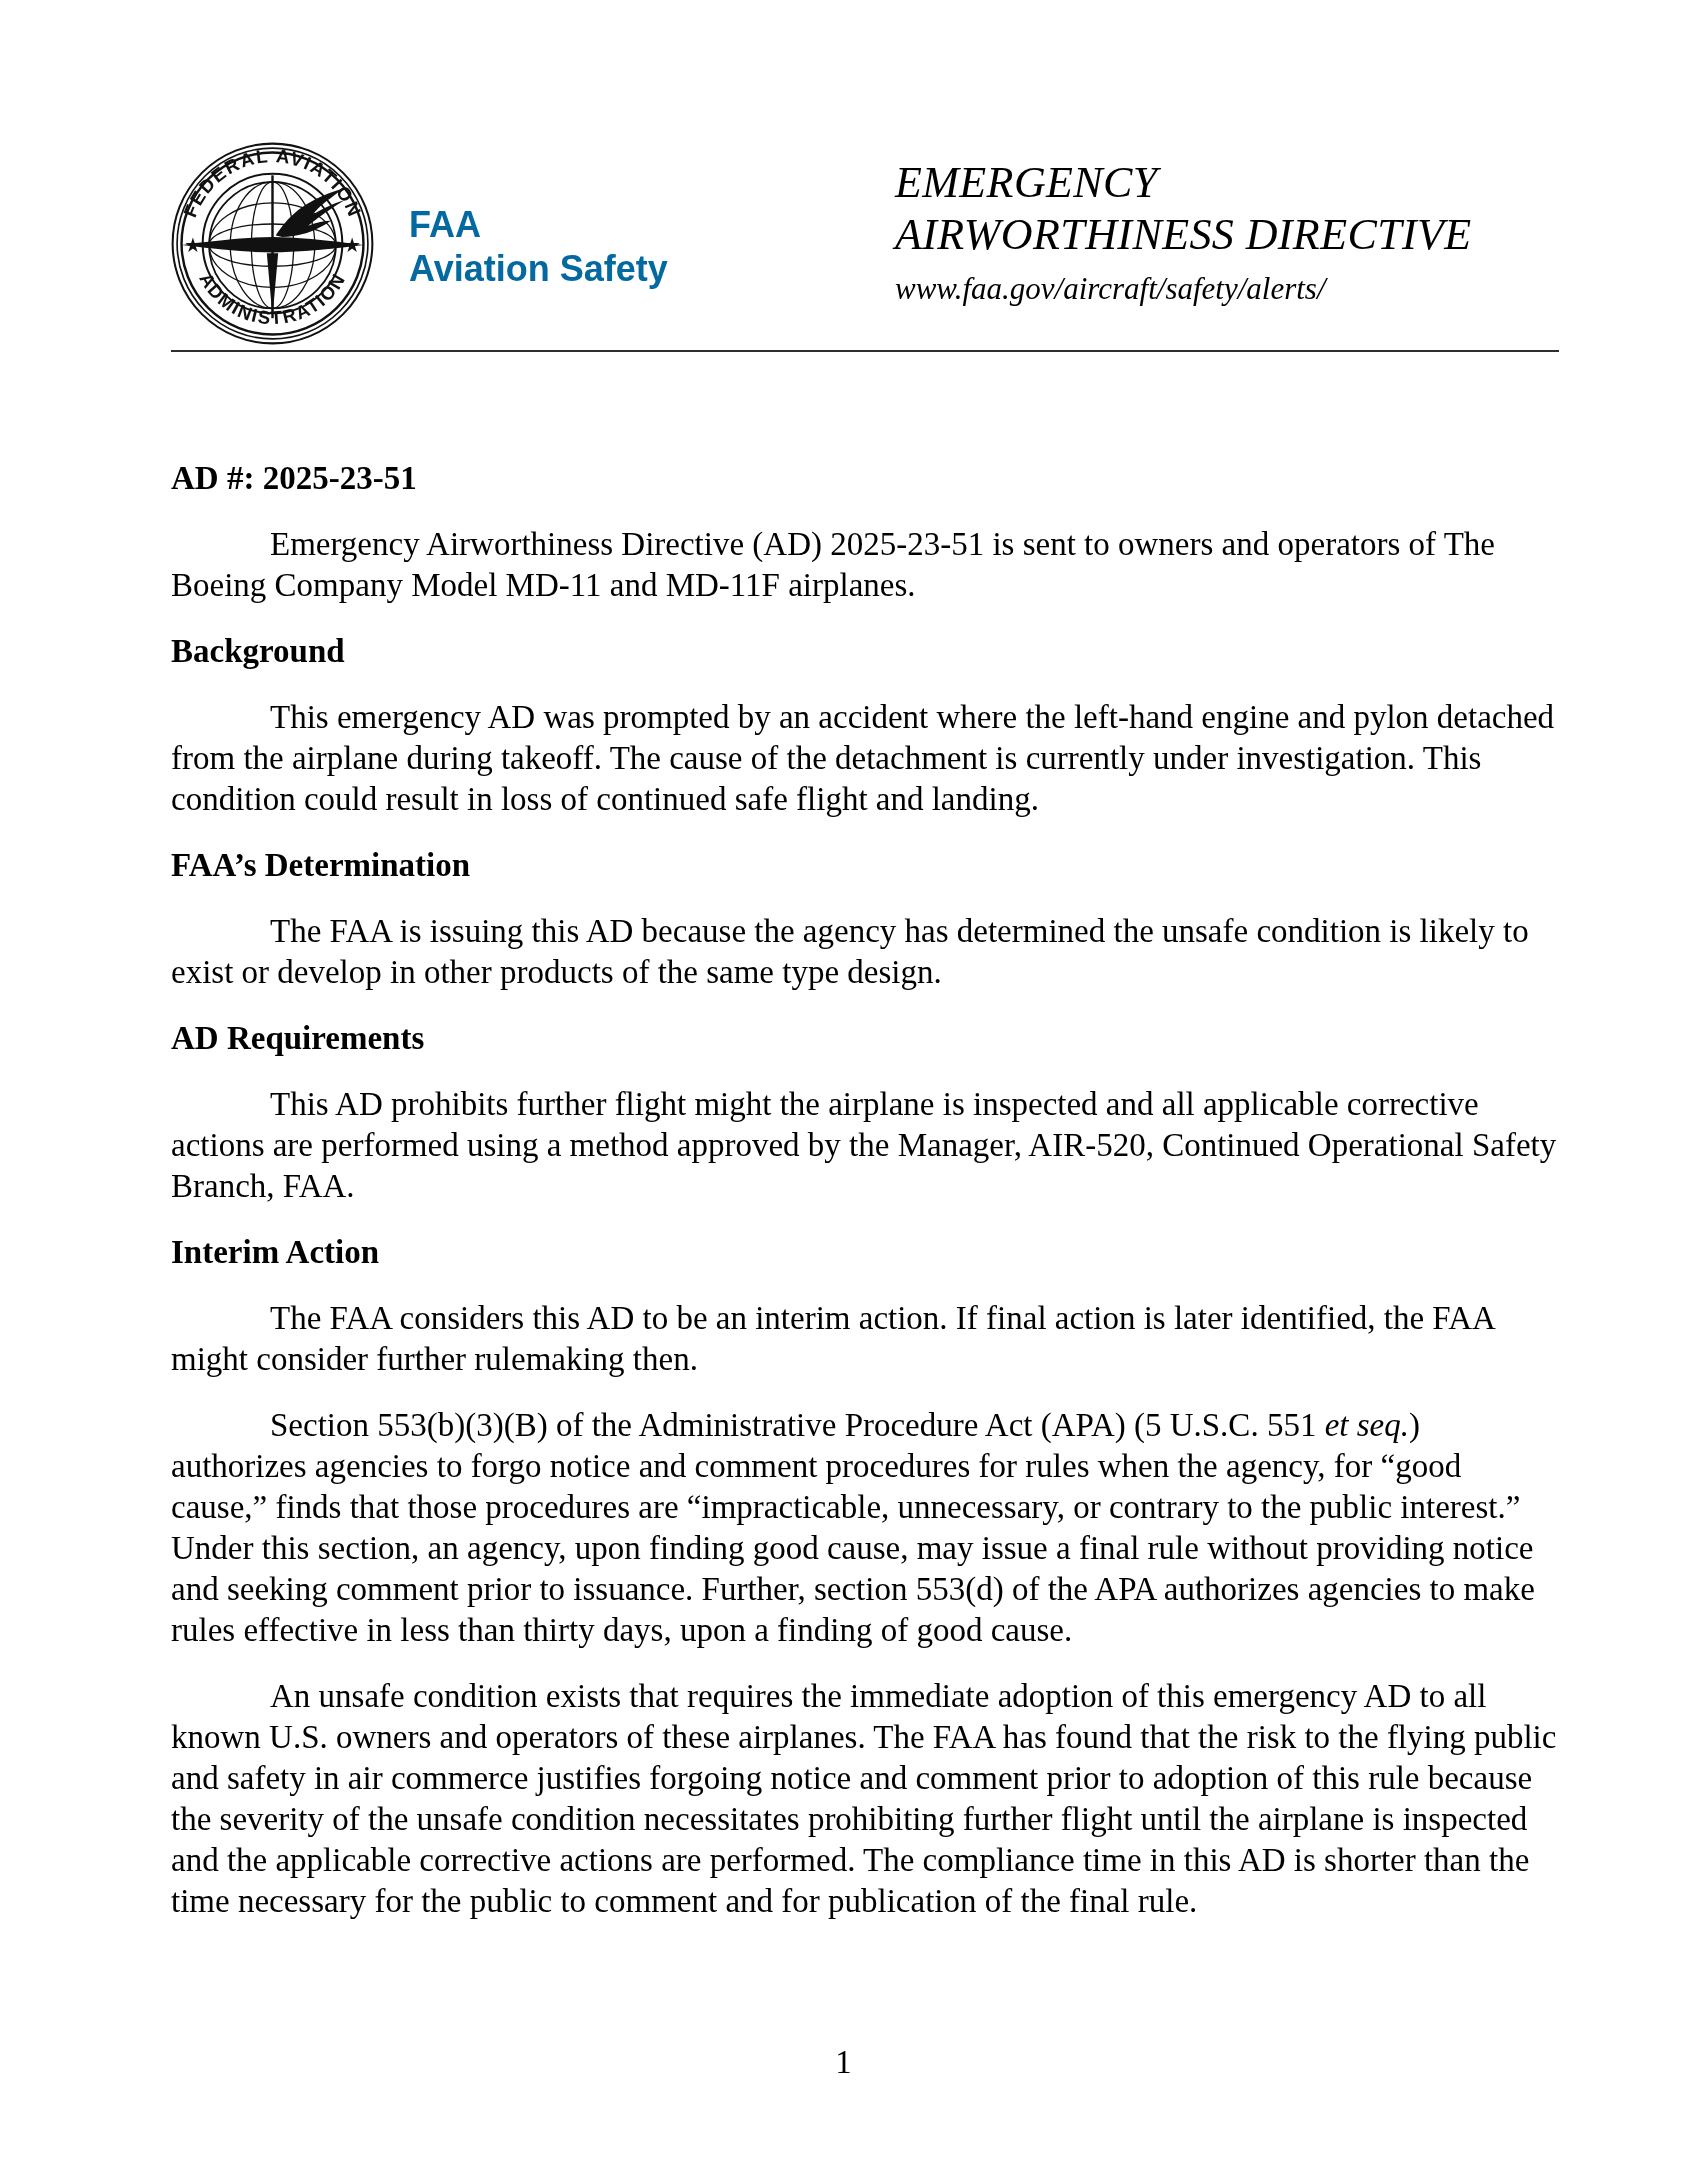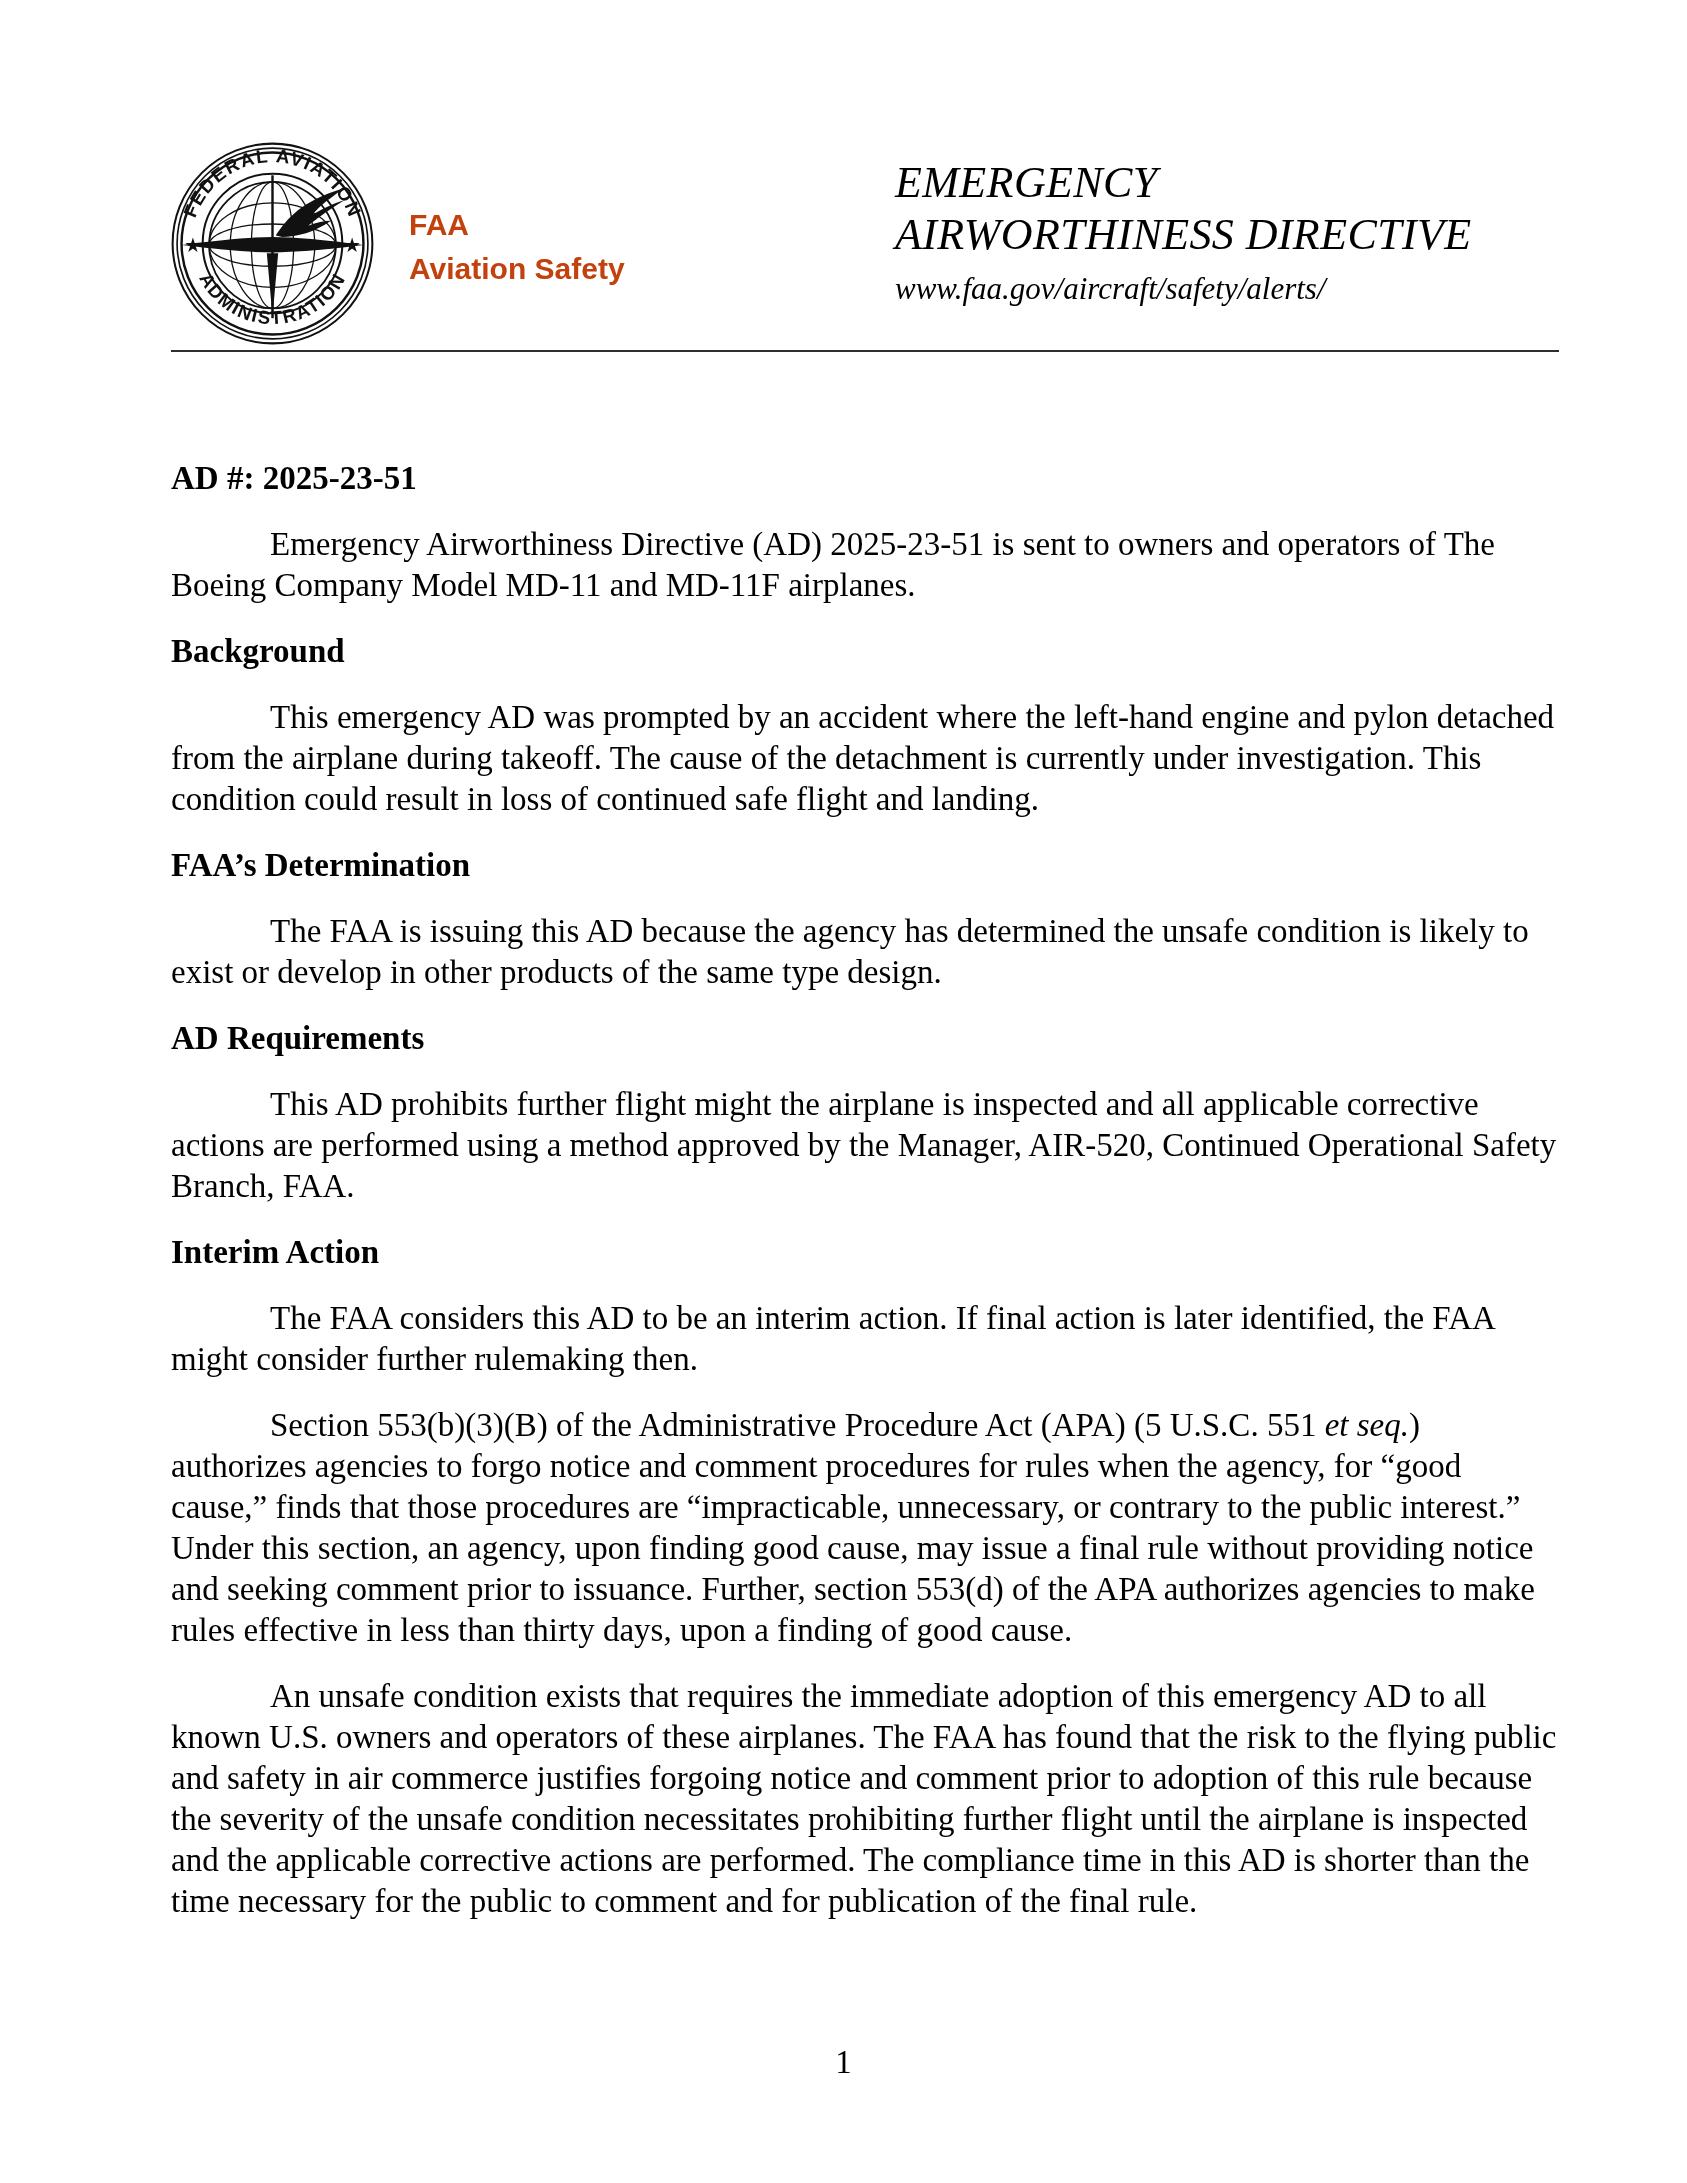--- a/index.html
+++ b/index.html
@@ -12,21 +12,21 @@
     background: #ffffff;
     color: #000000;
     font-family: "Liberation Serif", serif;
     overflow: hidden;
   }
   .header { display: flex; height: 210px; }
   .header-left { display: flex; }
   .seal { width: 203px; height: 203px; margin-top: 1.6px; flex: none; }
   .seal text { font-family: "Liberation Sans", sans-serif; font-weight: bold; fill: #111; }
   .brand { margin-left: 35px; margin-top: 63px; font-family: "Liberation Sans", sans-serif; font-weight: bold; }
-  .brand-line { font-size: 30px; line-height: 44px; color: #c2410c; white-space: nowrap; }
+  .brand-line { font-size: 36px; line-height: 44px; color: #0369a1; white-space: nowrap; }
   .header-right { margin-left: auto; width: 664px; margin-top: 16.5px; flex: none; font-style: italic; }
   .doc-title-line { font-size: 44px; line-height: 52px; white-space: nowrap; letter-spacing: 0.4px; }
   .doc-url { font-size: 31px; line-height: 40px; margin-top: 8.2px; white-space: nowrap; }
   .rule { border: none; border-top: 2.5px solid #2e2e2e; margin: 0; }
   main { margin-top: 106px; }
   .ad-number { font-weight: bold; font-size: 33px; line-height: 41px; margin: 0 0 25px 0; }
   .para { font-size: 33px; line-height: 41px; margin: 0 0 25px 0; text-indent: 99px; }
   .section-heading { font-size: 33px; line-height: 41px; font-weight: bold; margin: 0 0 25px 0; }
   .italic { font-style: italic; }
   .page-number {

